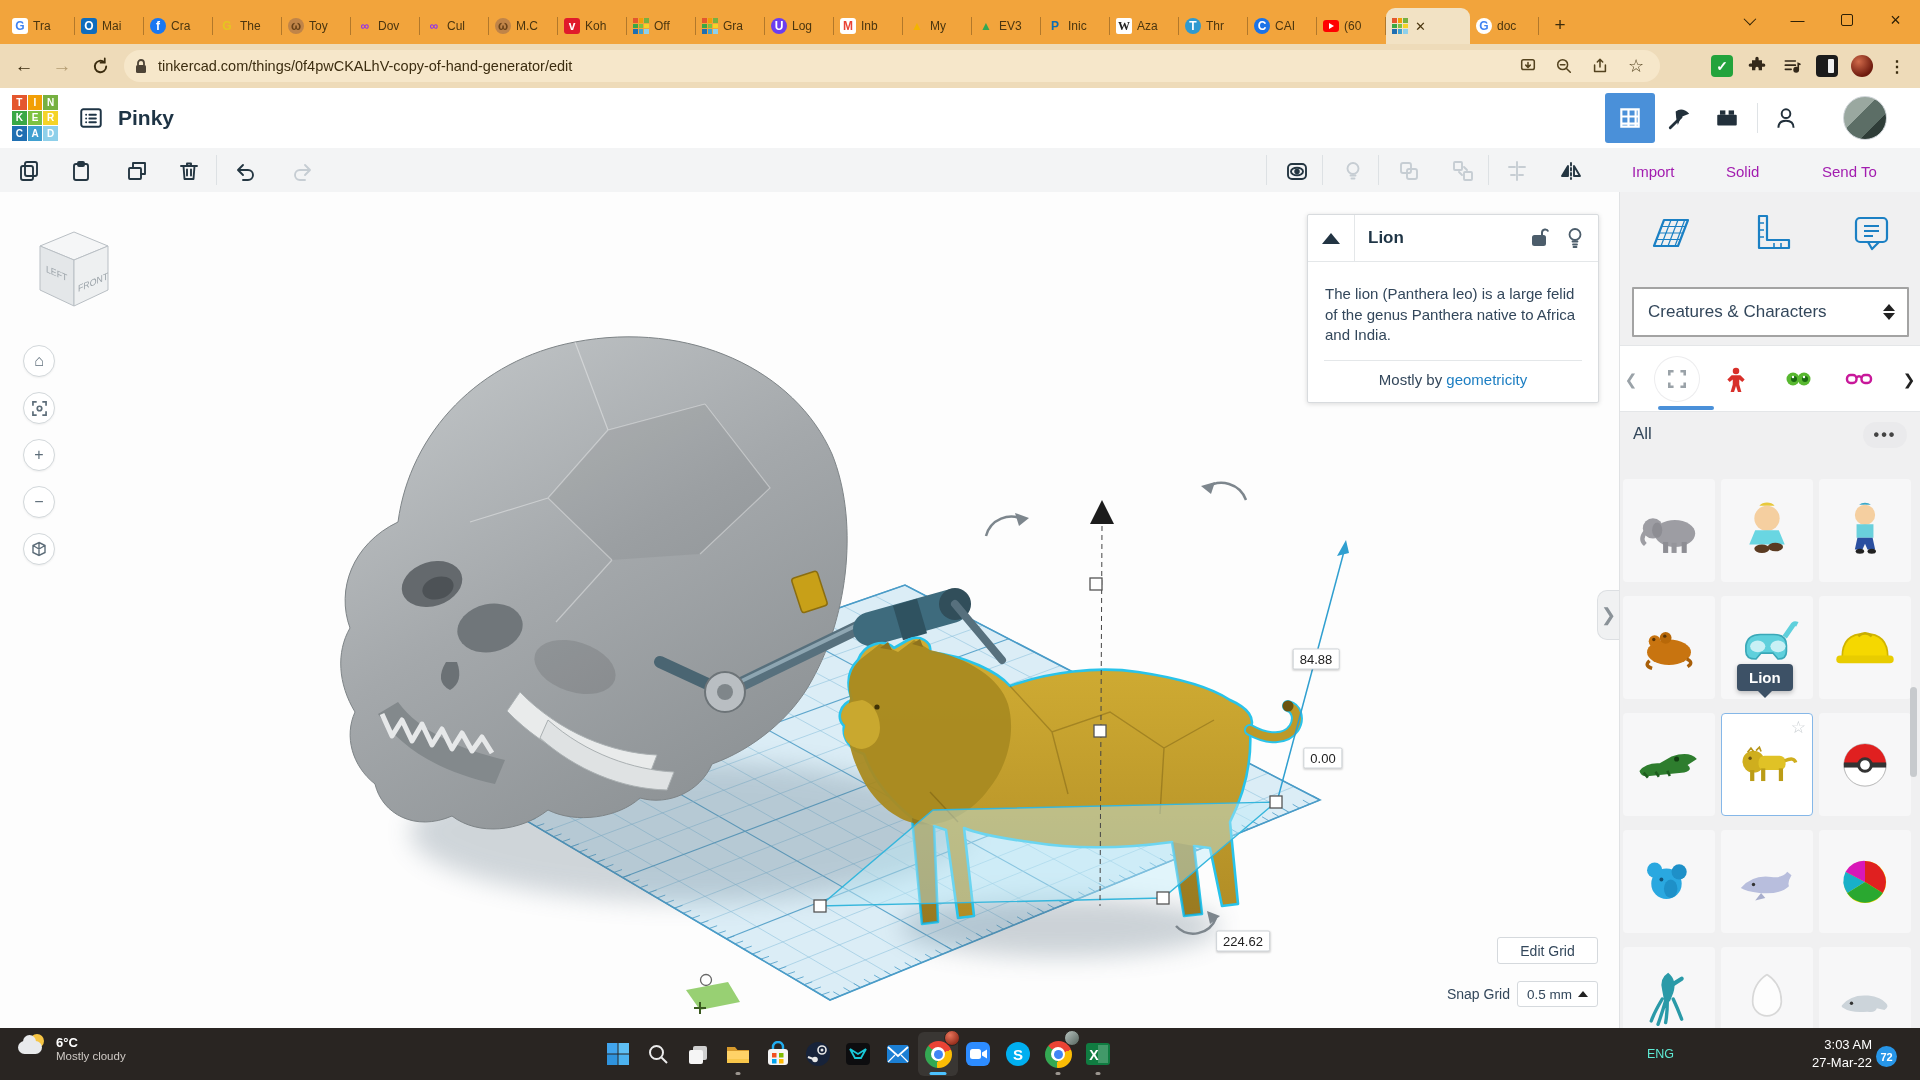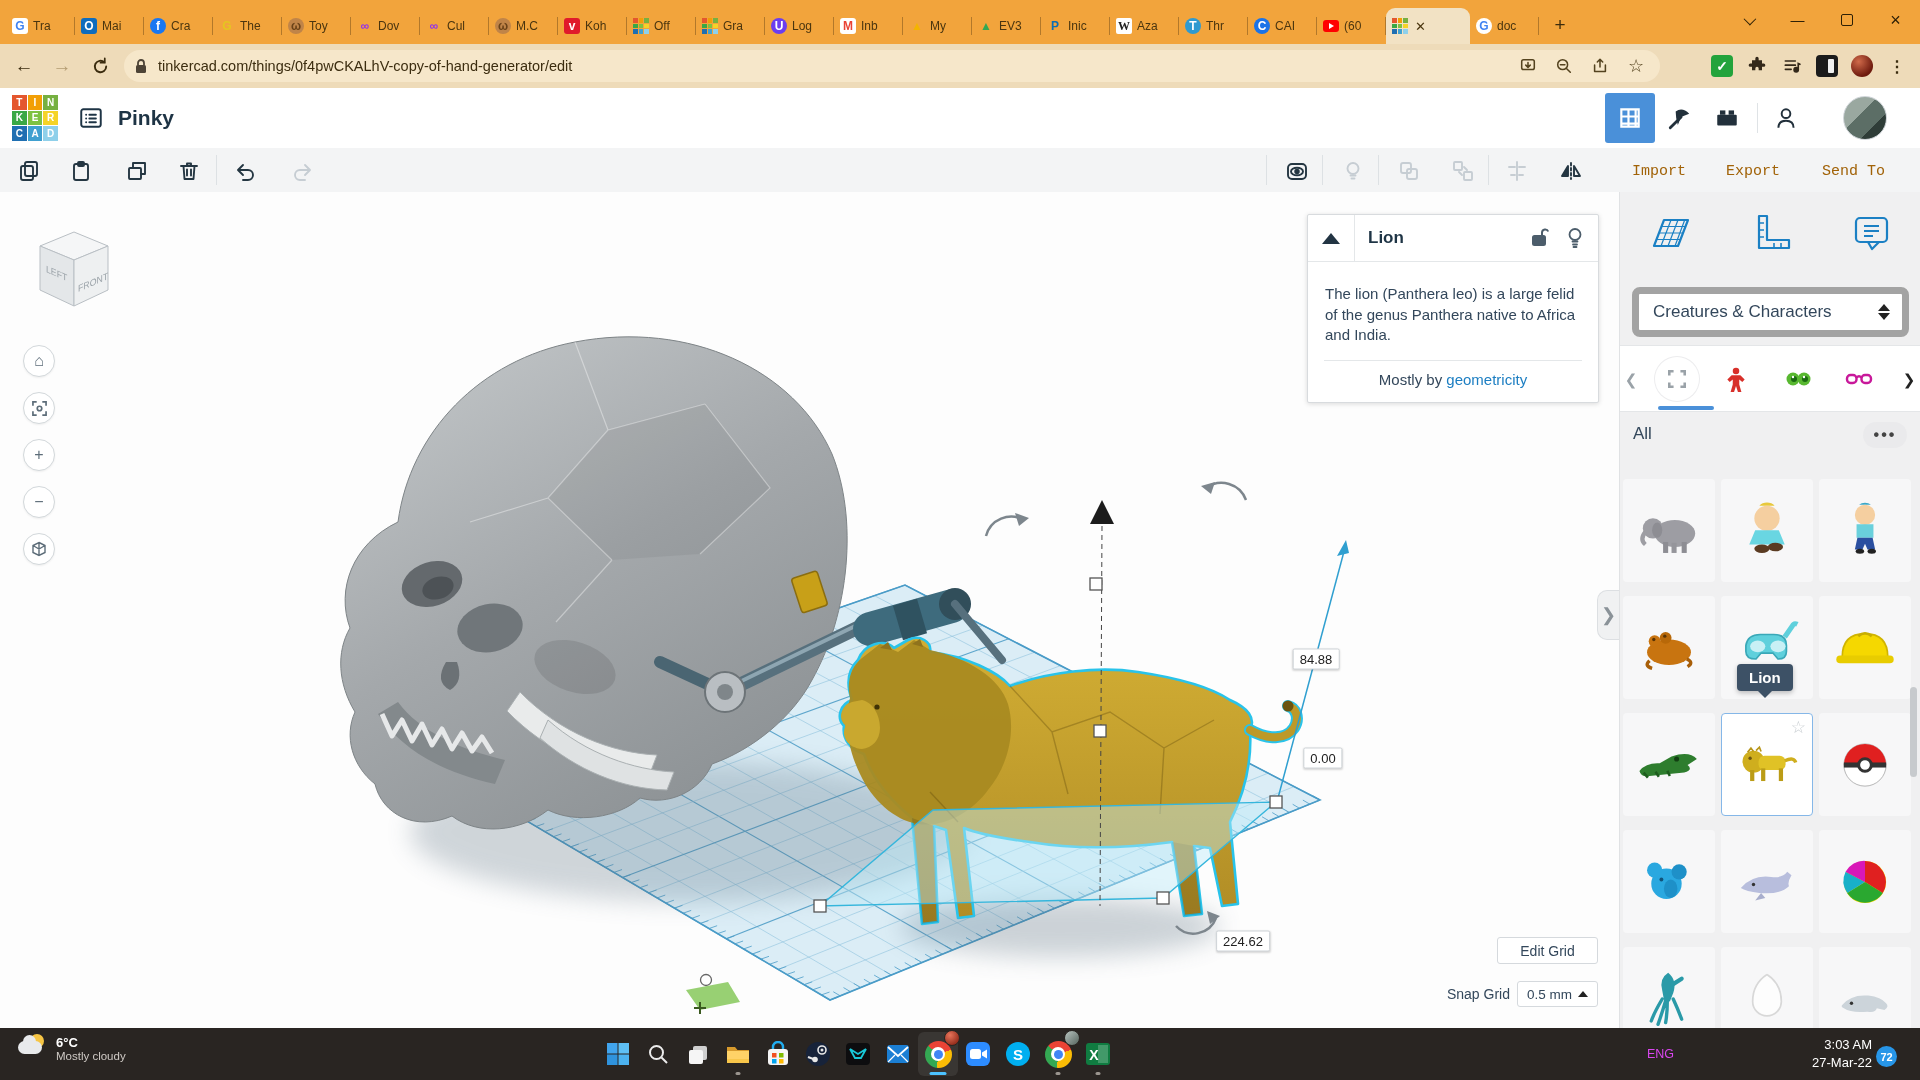--- a/index.html
+++ b/index.html
@@ -52,21 +52,21 @@
   .hdr-ic{position:absolute;top:17px;width:26px;height:26px;color:#22303b;cursor:pointer;}
   .hdr-div{position:absolute;left:1757px;top:15px;width:1px;height:30px;background:#dfe3e6;}
   .hdr-avatar{position:absolute;left:1843px;top:8px;width:44px;height:44px;border-radius:50%;cursor:pointer;
       background:linear-gradient(135deg,#9aa8a0 0 40%,#5c6e66 40% 70%,#2f3d38 70%);border:1px solid #cfd4d8;box-sizing:border-box;}
   
   .tktoolbar{position:absolute;left:0;top:148px;width:1920px;height:44px;background:#f3f4f5;border-bottom:1px solid #e2e5e8;}
   .tbtn{position:absolute;top:8px;width:30px;height:30px;display:flex;align-items:center;justify-content:center;color:#243642;cursor:pointer;}
   .tbtn.dis{color:#c6cdd3;cursor:default;}
   .tb-div{position:absolute;top:7px;width:1px;height:30px;background:#dde1e4;}
   .txtbtn{position:absolute;top:8px;height:30px;display:flex;align-items:center;justify-content:center;
-          font-size:15px;color:#a16207;cursor:pointer;padding:0 10px;font-family:Liberation Mono, monospace;}
+          font-size:15px;color:#a21caf;cursor:pointer;padding:0 10px;}
   
   .workspace{position:absolute;left:0;top:192px;width:1920px;height:836px;background:#fdfdfd;overflow:hidden;}
   .scene{position:absolute;left:0;top:0;}
   .viewcube{position:absolute;left:26px;top:34px;cursor:pointer;}
   .navcircle{position:absolute;left:23px;width:32px;height:32px;border-radius:50%;background:#fff;border:1px solid #d3d8db;
              box-sizing:border-box;display:flex;align-items:center;justify-content:center;color:#5d6d79;font-size:16px;cursor:pointer;
              box-shadow:0 1px 2px rgba(0,0,0,.06);}
   .dimlabel{position:absolute;transform:translate(-50%,-50%);background:#fff;border:1px solid #cfd4d8;border-radius:2px;
             padding:2px 6px;font-size:13px;color:#222;box-shadow:0 1px 2px rgba(0,0,0,.15);white-space:nowrap;}
   .collapse-tab{position:absolute;left:1597px;top:398px;width:21px;height:48px;background:#f0f1f2;border:1px solid #dcdfe2;border-right:none;
@@ -87,21 +87,21 @@
   .swatch.hole{background:repeating-linear-gradient(45deg,#c3c7ca 0 7px,#dadcde 7px 14px);box-shadow:0 0 0 3px #fff,0 0 0 4px #e9ebec;}
   .swatch-label{font-size:14px;color:#33475b;}
   .props-desc{margin:22px 17px 0 17px;font-size:15px;line-height:1.38;color:#33475b;}
   .props-hr{margin:14px 16px 0 16px;border-top:1px solid #e4e7e9;}
   .createdby{text-align:center;font-size:15px;color:#33475b;padding:10px 0 14px 0;}
   .createdby a{color:#1c7ec2;text-decoration:none;cursor:pointer;text-align:center;}
   
   .shapes{position:absolute;left:1619px;top:0;width:301px;height:836px;background:#f0f0f1;border-left:1px solid #e0e2e4;box-sizing:border-box;overflow:hidden;}
   .sp-topicons{position:absolute;left:0;top:18px;width:301px;display:flex;justify-content:space-around;color:#1b80c4;}
   .sp-topicons .ic{width:46px;height:46px;cursor:pointer;}
-  .sp-dd{position:absolute;left:12px;top:95px;width:277px;height:50px;background:#fff;border:7px solid #a3a3a3;border-radius:8px;
+  .sp-dd{position:absolute;left:12px;top:95px;width:277px;height:50px;background:#fff;border:2px solid #a3a3a3;border-radius:1px;
          box-sizing:border-box;display:flex;align-items:center;cursor:pointer;}
   .sp-dd .ddlabel{flex:1;padding-left:14px;font-size:17px;color:#33475b;}
   .sp-dd .sorter{margin-right:12px;display:flex;flex-direction:column;gap:2px;}
   .sorter i{width:0;height:0;border-left:6px solid transparent;border-right:6px solid transparent;}
   .sorter .up{border-bottom:7px solid #222;}
   .sorter .dn{border-top:7px solid #222;}
   .sp-strip{position:absolute;left:0;top:153px;width:301px;height:67px;background:#fff;border-top:1px solid #e4e6e8;border-bottom:1px solid #e4e6e8;box-sizing:border-box;}
   .cat{position:absolute;top:11px;width:44px;height:44px;display:flex;align-items:center;justify-content:center;cursor:pointer;}
   .cat.selcat{background:#fff;border-radius:50%;box-shadow:0 0 0 1px #ececee;}
   .cat-underline{position:absolute;left:38px;top:60px;width:56px;height:4px;background:#4a90d9;border-radius:2px;}
@@ -142,21 +142,21 @@
   .tbi.active{background:rgba(255,255,255,.08);}
   .tbi .dot{position:absolute;bottom:1px;left:50%;transform:translateX(-50%);width:5px;height:3px;border-radius:2px;background:#9a948e;}
   .tbi .activebar{position:absolute;bottom:1px;left:50%;transform:translateX(-50%);width:17px;height:3px;border-radius:2px;background:#4cc2ff;}
   .chromeic{position:relative;width:27px;height:27px;border-radius:50%;
      background:conic-gradient(from -50deg,#ea4335 0 33%,#fbbc05 33% 66%,#34a853 66% 100%);}
   .chromeic::before{content:"";position:absolute;left:6.5px;top:6.5px;width:14px;height:14px;border-radius:50%;background:#fff;}
   .chromeic::after{content:"";position:absolute;left:9px;top:9px;width:9px;height:9px;border-radius:50%;background:#4285f4;}
   .overlay-orb{position:absolute;right:-2px;top:-2px;width:14px;height:14px;border-radius:50%;background:radial-gradient(circle at 35% 30%,#e8745a,#7a1608);border:1px solid #292522;}
   .overlay-photo{position:absolute;right:-2px;top:-2px;width:14px;height:14px;border-radius:50%;background:linear-gradient(135deg,#b8c4c0,#55645e);border:1px solid #292522;}
   .tray{position:absolute;right:0;top:0;height:52px;}
-  .lang{position:absolute;left:1641px;top:0;height:52px;display:flex;align-items:center;color:#d946ef;font-size:12.5px;cursor:pointer;padding:0 6px;}
+  .lang{position:absolute;left:1641px;top:0;height:52px;display:flex;align-items:center;color:#5eead4;font-size:12.5px;cursor:pointer;padding:0 6px;}
   .clock{position:absolute;left:1790px;top:8px;width:82px;text-align:right;color:#fff;font-size:13px;line-height:1.4;cursor:pointer;}
   .notifbadge{position:absolute;left:1876px;top:1046px;width:21px;height:21px;border-radius:50%;background:#2796e8;color:#fff;
       font-size:11px;font-weight:bold;display:flex;align-items:center;justify-content:center;cursor:pointer;z-index:5;}
   svg{display:block;}
 </style>
 </head>
 <body>
 
 <div class="app">
 
@@ -414,21 +414,21 @@
       <svg width="26" height="26" viewBox="0 0 24 24" fill="none" stroke="#22303b" stroke-width="1.8">
           <circle cx="12" cy="8" r="4"></circle>
           <path d="M5,21 q0,-6.5 7,-6.5 q7,0 7,6.5"></path>
         </svg>
     </div>
     <div class="hdr-avatar"></div>
   </div>
 
   <div class="tktoolbar" id="tktoolbar">
     <div class="txtbtn" style="left:1622px;">Import</div>
-    <div class="txtbtn" style="left:1716px;">Export</div>
+    <div class="txtbtn" style="left:1716px;">Solid</div>
     <div class="txtbtn" style="left:1812px;">Send To</div>
   <div class="tbtn" style="left: 14px;">
         <svg width="24" height="24" viewBox="0 0 24 24" fill="none" stroke="currentColor" stroke-width="1.9" stroke-linecap="round" stroke-linejoin="round">
           <rect x="8" y="3" width="12" height="14" rx="2"></rect>
           <rect x="4" y="7" width="12" height="14" rx="2"></rect>
         </svg>
       </div>
       <div class="tbtn" style="left: 66px;">
         <svg width="24" height="24" viewBox="0 0 24 24" fill="none" stroke="currentColor" stroke-width="1.9" stroke-linecap="round" stroke-linejoin="round">
           <rect x="5" y="5" width="14" height="16" rx="2"></rect>

